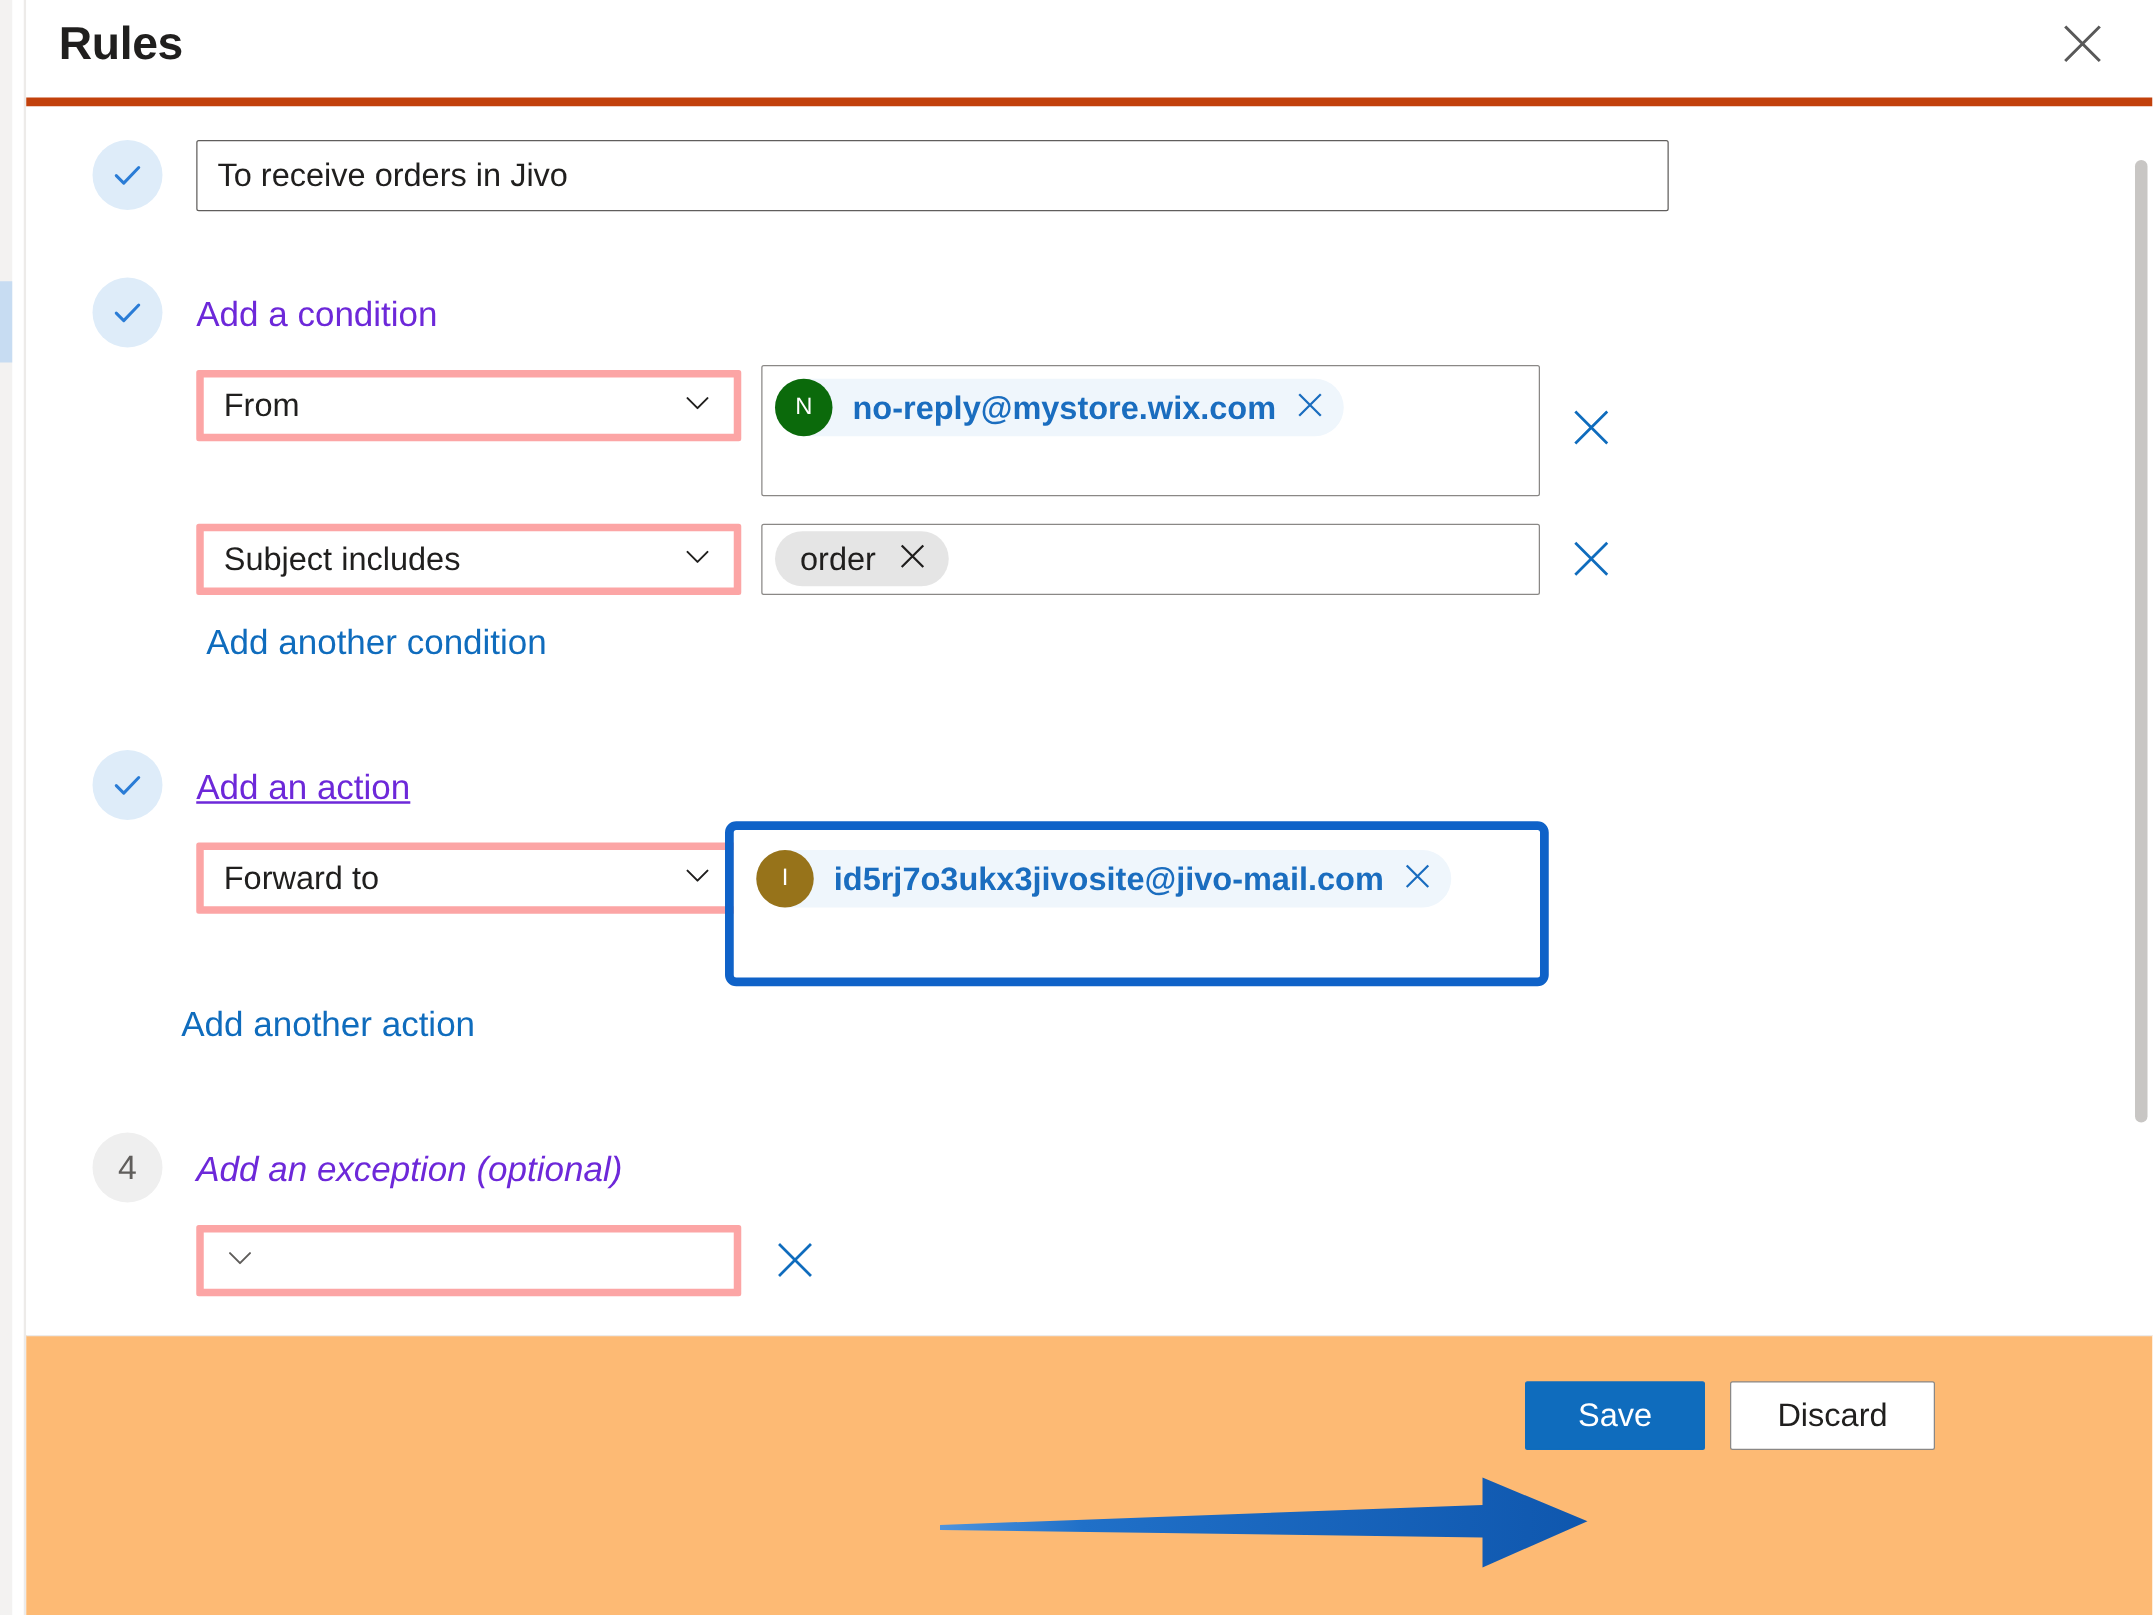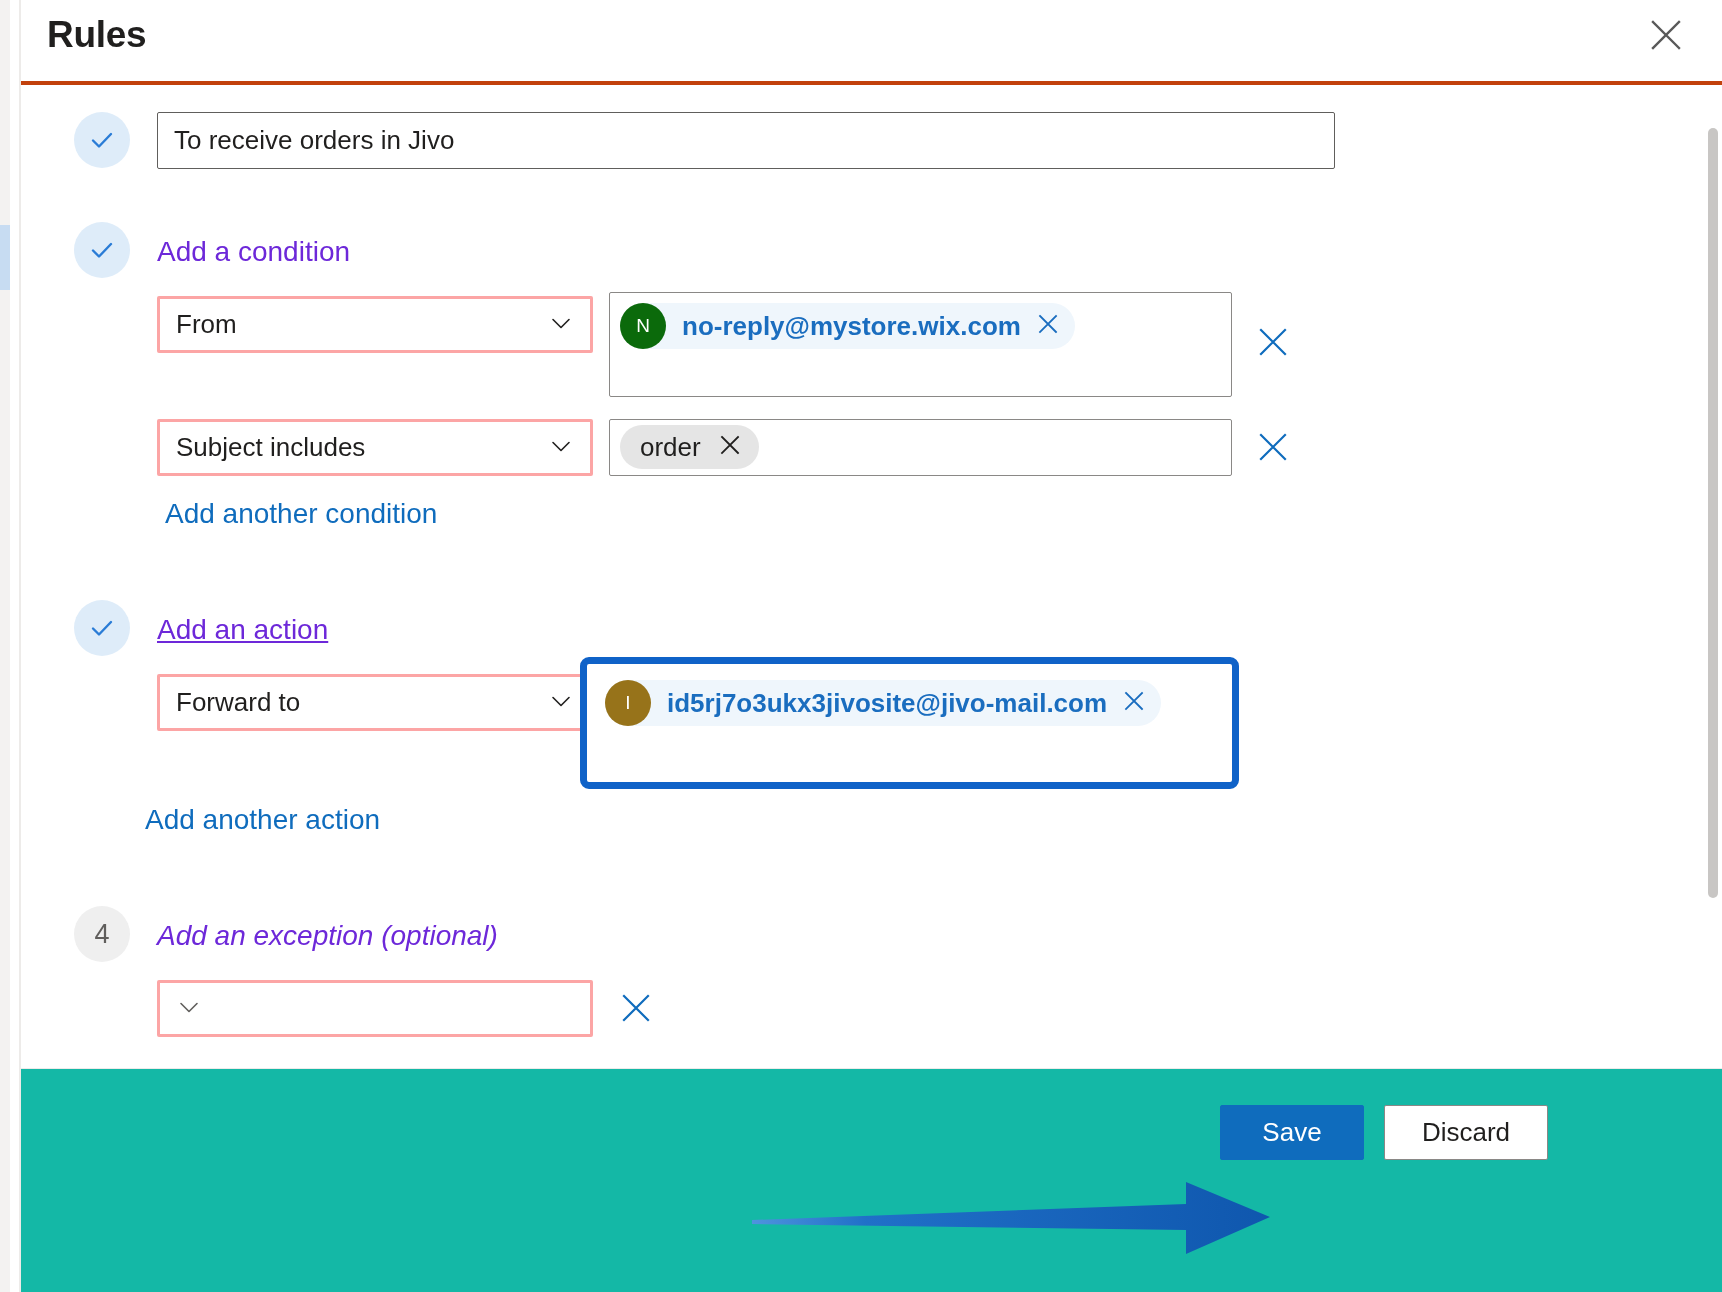--- a/index.html
+++ b/index.html
@@ -50,21 +50,21 @@
     height: 1292px;
     background: #ffffff;
   }
 
   
   .header {
     position: absolute;
     left: 0; top: 0;
     width: 1701px;
     height: 85px;
-    border-bottom: 4px solid #c2410c;
+    border-bottom: 7px solid #c2410c;
     box-sizing: border-box;
   }
   .page-title {
     position: absolute;
     left: 26px;
     top: 14px;
     font-size: 37px;
     font-weight: 600;
     letter-spacing: -0.3px;
     color: #201f1e;
@@ -125,21 +125,21 @@
     padding: 0 16px;
     display: flex;
     align-items: center;
     font-family: "Liberation Sans", sans-serif;
   }
 
   
   .dropdown {
     position: absolute;
     box-sizing: border-box;
-    border: 3px solid #fca5a5;
+    border: 6px solid #fca5a5;
     border-radius: 2px;
     background: #fff;
     height: 57px;
     display: flex;
     align-items: center;
     padding: 0 16px;
     cursor: pointer;
   }
   .dropdown-label {
     font-size: 26px;
@@ -230,21 +230,21 @@
   }
 
   
   .footer {
     position: absolute;
     left: 0; top: 1068px;
     width: 1701px;
     height: 224px;
     border-top: 1px solid #edebe9;
     box-sizing: border-box;
-    background: #14b8a6;
+    background: #fdba74;
   }
   .btn {
     position: absolute;
     box-sizing: border-box;
     height: 55px;
     border-radius: 2px;
     display: flex;
     align-items: center;
     justify-content: center;
     font-size: 26px;

